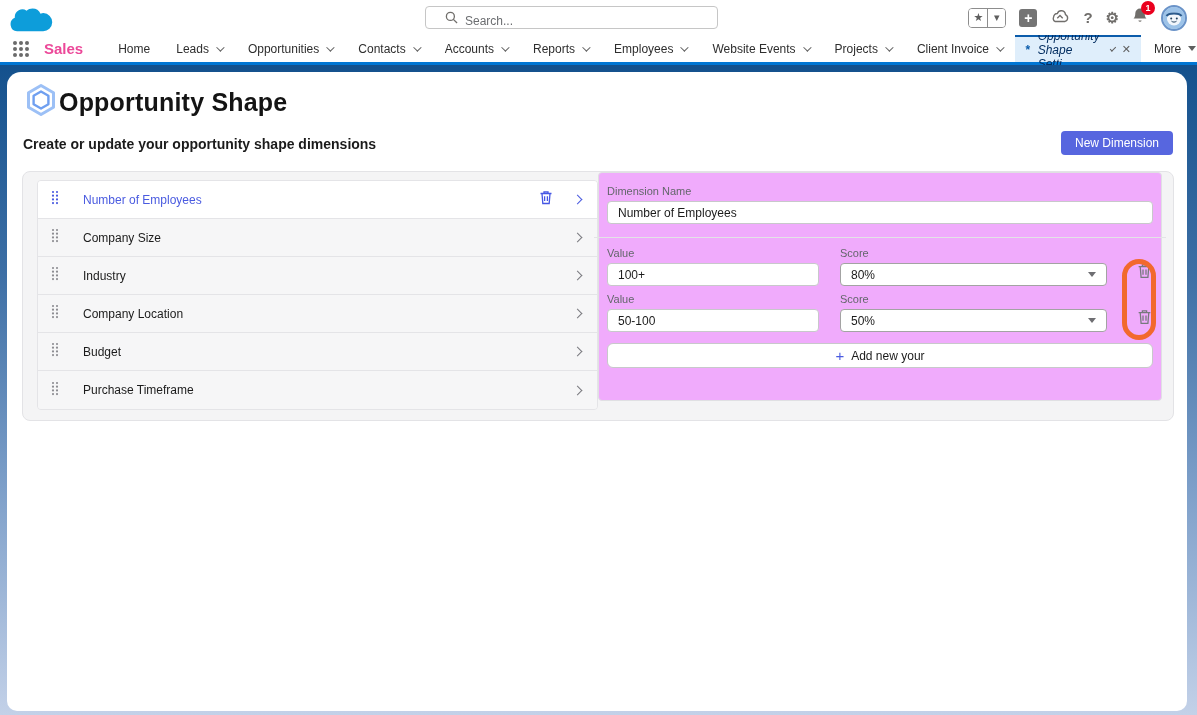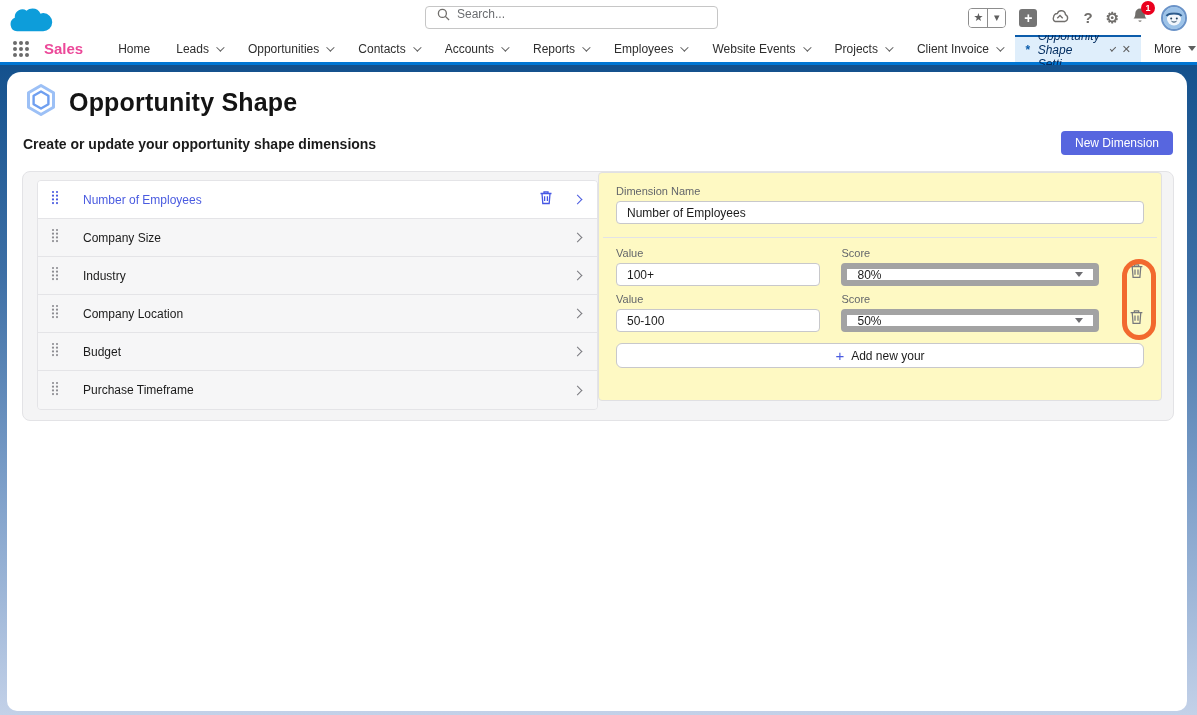--- a/index.html
+++ b/index.html
@@ -1,21 +1,21 @@
 <!DOCTYPE html>
 <html><head>
 <meta charset="utf-8">
 <style>
   * { box-sizing: border-box; margin: 0; padding: 0; }
   html,body { width:1197px; height:715px; font-family:"Liberation Sans",sans-serif; background:#fff; overflow:hidden; }
 
   
   .topbar { position:relative; height:35px; background:#fff; }
   .logo-cloud { position:absolute; left:10px; top:2px; }
-  .search-box { position:absolute; left:425px; top:6px; width:293px; height:23px; border:1px solid #c6c6c6; border-radius:4px; display:flex; align-items:flex-start; padding:0 11px; background:#fff; }
+  .search-box { position:absolute; left:425px; top:6px; width:293px; height:23px; border:1px solid #c6c6c6; border-radius:4px; display:flex; align-items:flex-end; padding:0 19px; background:#fff; }
   .search-box input { border:none; outline:none; flex:1; font-size:12px; color:#444; margin-left:7px; font-family:inherit; }
   .search-box input::placeholder { color:#6b6d70; }
   .util-icons { position:absolute; right:10px; top:0; height:35px; display:flex; align-items:center; gap:13px; }
   .fav-combo { display:flex; border:1px solid #8d8d8d; border-radius:4px; height:20px; overflow:hidden; }
   .fav-combo .seg { width:18px; display:flex; align-items:center; justify-content:center; font-size:11px; color:#5e5e5e; background:#fff; }
   .fav-combo .seg + .seg { border-left:1px solid #8d8d8d; }
   .plus-sq { width:18px; height:18px; background:#747474; color:#fff; border-radius:3px; display:flex; align-items:center; justify-content:center; font-size:14px; font-weight:bold; line-height:1; }
   .glyph-icon { color:#706e6b; font-size:15px; font-weight:bold; }
   .bell-wrap { position:relative; }
   .badge { position:absolute; top:-6px; right:-7px; min-width:14px; height:14px; border-radius:8px; background:#ea001e; color:#fff; font-size:9px; display:flex; align-items:center; justify-content:center; padding:0 3px; font-weight:bold; }
@@ -34,48 +34,48 @@
   .tab-active .star { color:#0b5cab; font-style:italic; font-weight:bold; }
   .tab-active .tab-label { font-style:italic; color:#032d60; }
   .tab-close { font-size:11px; color:#5e5e5e; font-style:normal; }
   .more-item { display:flex; align-items:center; gap:7px; padding:0 13px; font-size:12px; color:#2e2e2e; cursor:pointer; }
   .tri-down { width:0; height:0; border-left:4px solid transparent; border-right:4px solid transparent; border-top:5px solid #5e5e5e; }
 
   
   .main-bg { position:absolute; top:65px; left:0; right:0; bottom:0; background:linear-gradient(180deg,#14518d 0%,#3d6fa5 32%,#7d9fc9 65%,#c3d1e8 100%); }
   .main-card { position:absolute; left:7px; right:10px; top:7px; bottom:4px; background:#fff; border-radius:14px 14px 10px 10px; }
 
-  .page-header { position:absolute; left:17px; top:11px; display:flex; align-items:center; gap:11px; }
+  .page-header { position:absolute; left:17px; top:11px; display:flex; align-items:center; gap:1px; }
   .page-title { font-size:25px; font-weight:bold; color:#141414; letter-spacing:.2px; }
   .page-subtitle { position:absolute; left:16px; top:64px; font-size:14px; font-weight:bold; color:#1b1b1b; }
   .btn-new-dim { position:absolute; right:14px; top:59px; height:24px; padding:0 14px; background:#5766df; color:#fff; border:none; border-radius:4px; font-size:12px; font-family:inherit; cursor:pointer; }
 
   .panel { position:absolute; left:15px; top:99px; width:1152px; height:250px; background:#f4f4f5; border:1px solid #e3e3e6; border-radius:8px; }
 
   
   .dim-list { position:absolute; left:14px; top:8px; width:561px; border:1px solid #e4e4e7; border-radius:4px; overflow:hidden; }
   .dim-row { height:38px; display:flex; align-items:center; background:#f6f6f7; border-bottom:1px solid #e4e4e7; padding:0 16px 0 13px; cursor:pointer; color:#1b1b1b; }
   .dim-row:last-child { border-bottom:none; }
   .dim-row.selected { background:#fff; color:#4a5be0; }
   .dim-row .drag { color:#8d8d92; flex:0 0 auto; }
   .dim-row.selected .drag { color:#4a5be0; }
   .dim-row .dim-label { font-size:12px; margin-left:24px; flex:1; }
   .dim-row .row-trash { color:#4556e4; margin-right:21px; cursor:pointer; }
   .dim-row .chev-right { color:#7a7a7f; }
   .dim-row.selected .chev-right { color:#4a5be0; }
 
   
-  .detail { position:absolute; left:575px; top:0; width:564px; height:229px; background:#fef9c3; border:1px solid #e0e0e3; border-radius:4px; padding:12px 17px; }
+  .detail { position:absolute; left:575px; top:0; width:564px; height:229px; background:#f0abfc; border:1px solid #e0e0e3; border-radius:4px; padding:12px 8px; }
   .fld-label { font-size:11px; color:#63666b; margin-bottom:4px; }
   .txt-input { width:100%; height:23px; border:1px solid #c8c8cb; border-radius:4px; padding:0 10px; font-size:12px; color:#1b1b1b; font-family:inherit; outline:none; background:#fff; }
   .detail-divider { border:none; border-top:1px solid #e3e3e6; margin:13px -13px 9px -13px; }
   .vrow { display:flex; gap:21px; margin-bottom:7px; }
   .col-value { width:212px; }
   .col-score { width:267px; }
-  .select-box { height:23px; border:6px solid #a3a3a3; border-radius:4px; padding:0 10px; font-size:12px; color:#1b1b1b; display:flex; align-items:center; justify-content:space-between; background:#fff; cursor:pointer; }
+  .select-box { height:23px; border:1px solid #a3a3a3; border-radius:4px; padding:0 10px; font-size:12px; color:#1b1b1b; display:flex; align-items:center; justify-content:space-between; background:#fff; cursor:pointer; }
   .sel-caret { width:0; height:0; border-left:4px solid transparent; border-right:4px solid transparent; border-top:5px solid #6e6e72; }
   .col-trash { display:flex; align-items:flex-end; padding-bottom:4px; margin-left:9px; }
   .trash-btn { background:none; border:none; color:#77797d; cursor:pointer; padding:0; }
   .btn-add-value { margin-top:11px; width:100%; height:25px; background:#fff; border:1px solid #c8c8cb; border-radius:6px; display:flex; align-items:center; justify-content:center; gap:7px; font-size:12px; color:#1b1b1b; font-family:inherit; cursor:pointer; }
   .btn-add-value .plus { color:#4a5be0; font-size:15px; font-weight:normal; line-height:1; }
 
   .highlight-ring { position:absolute; left:523px; top:86px; width:34px; height:81px; border:5px solid #f2692e; border-radius:18px; pointer-events:none; }
 </style>
 </head>
 <body>

